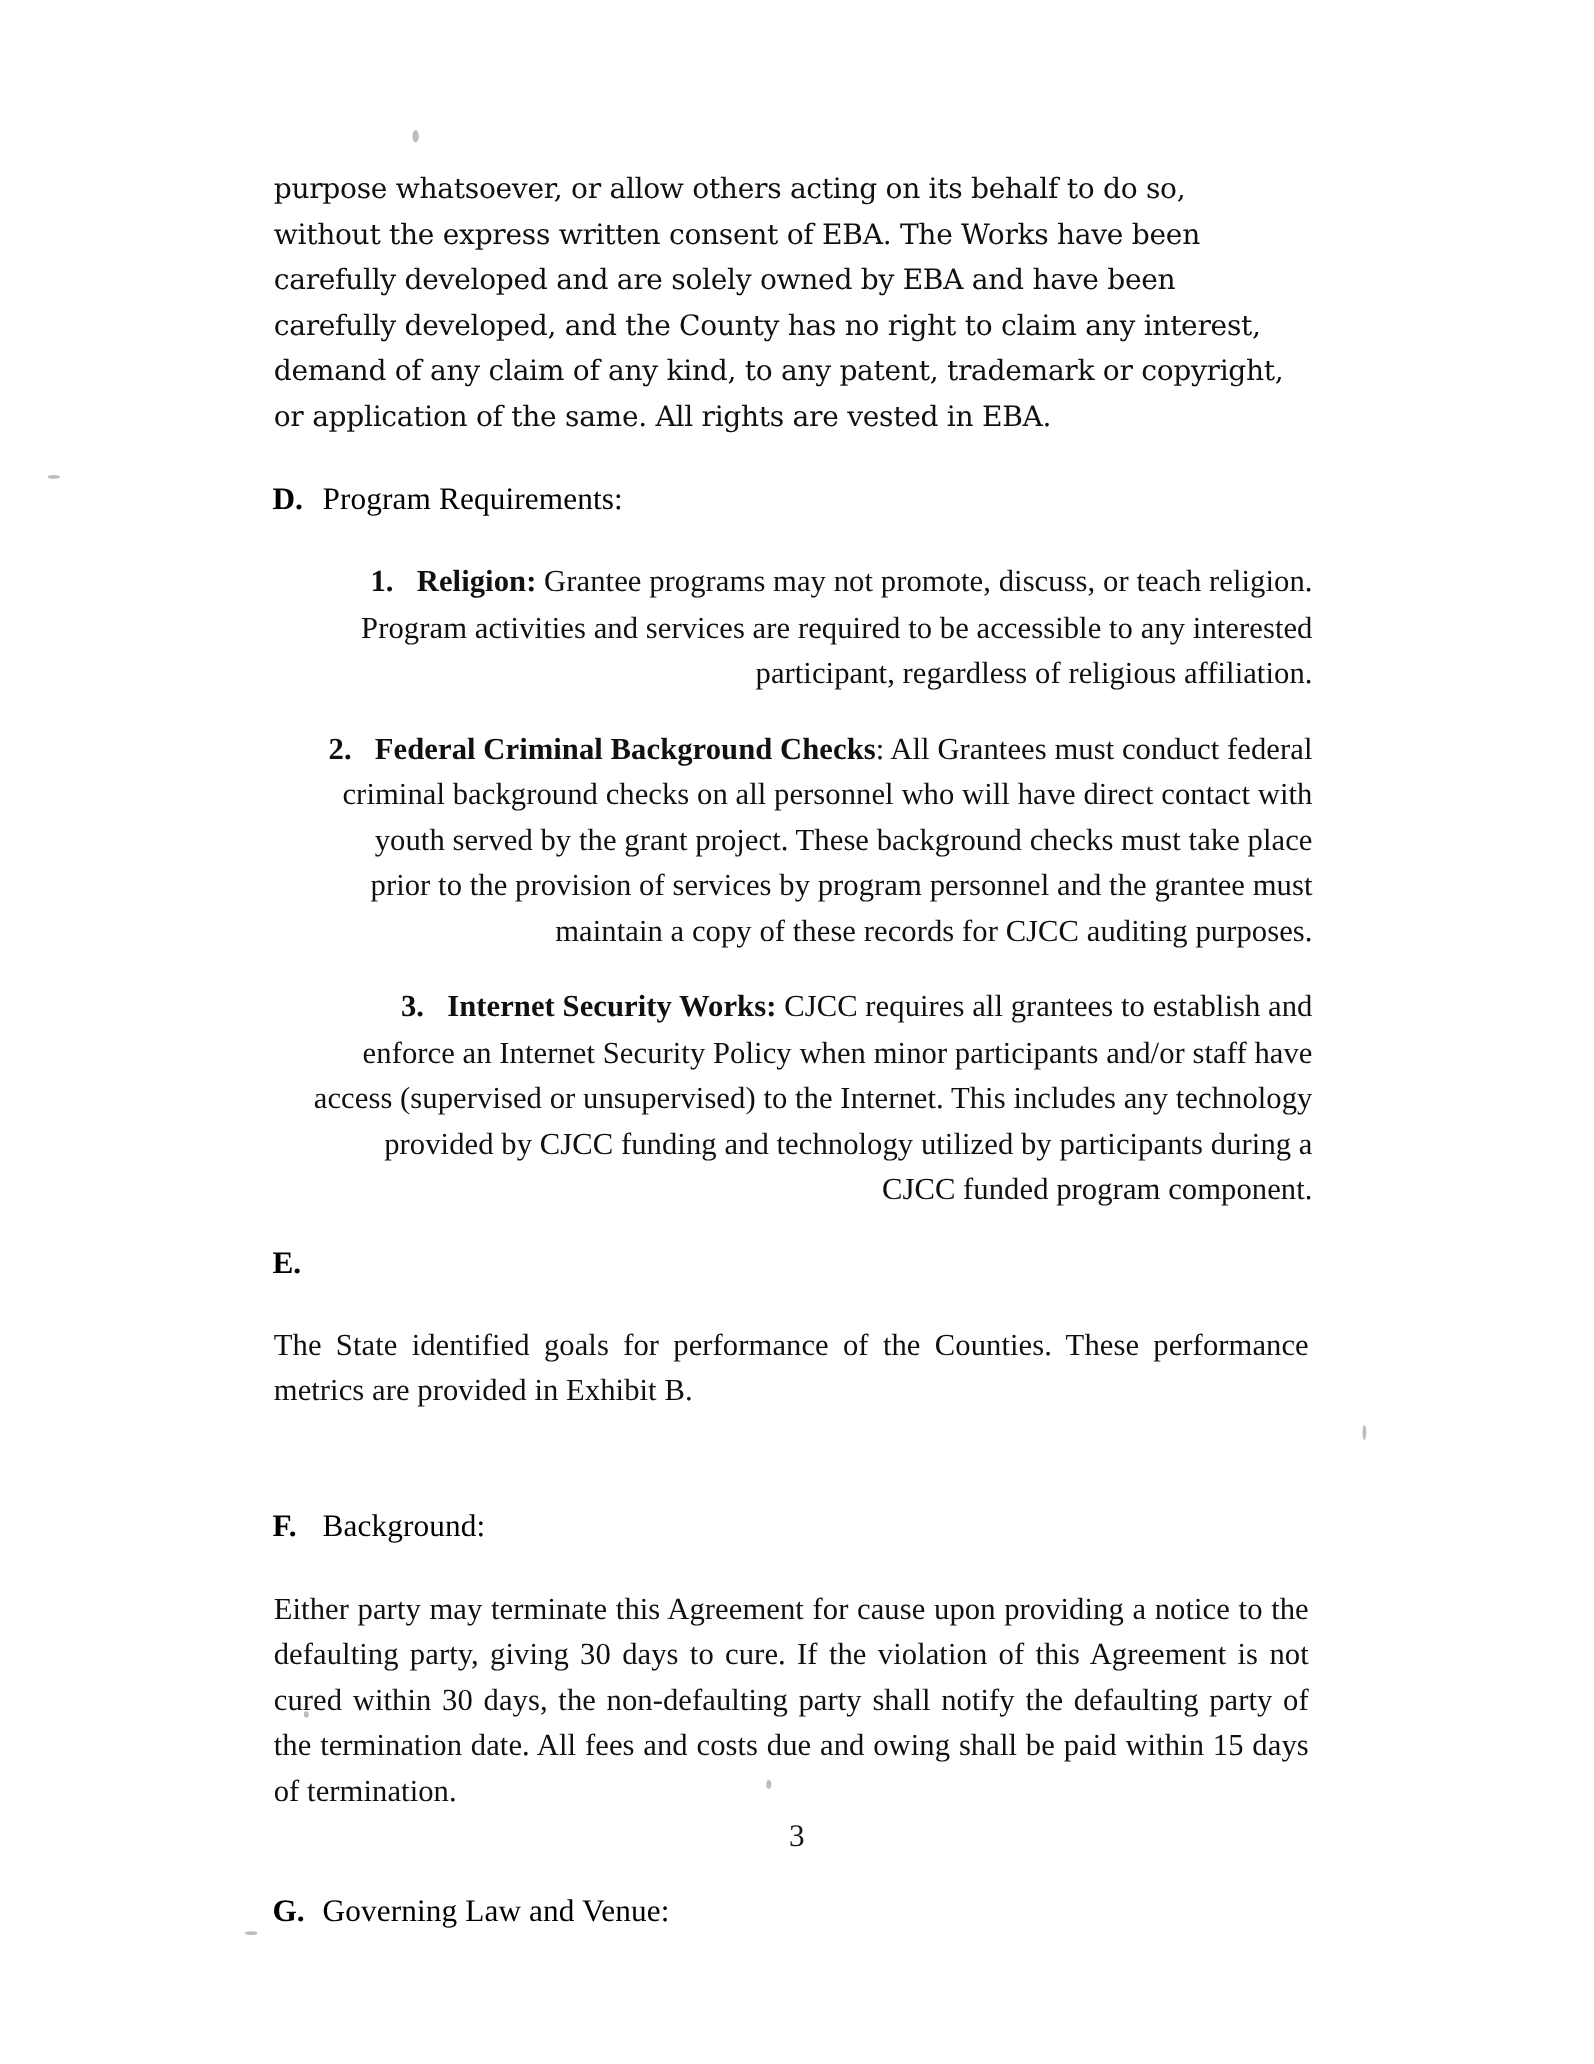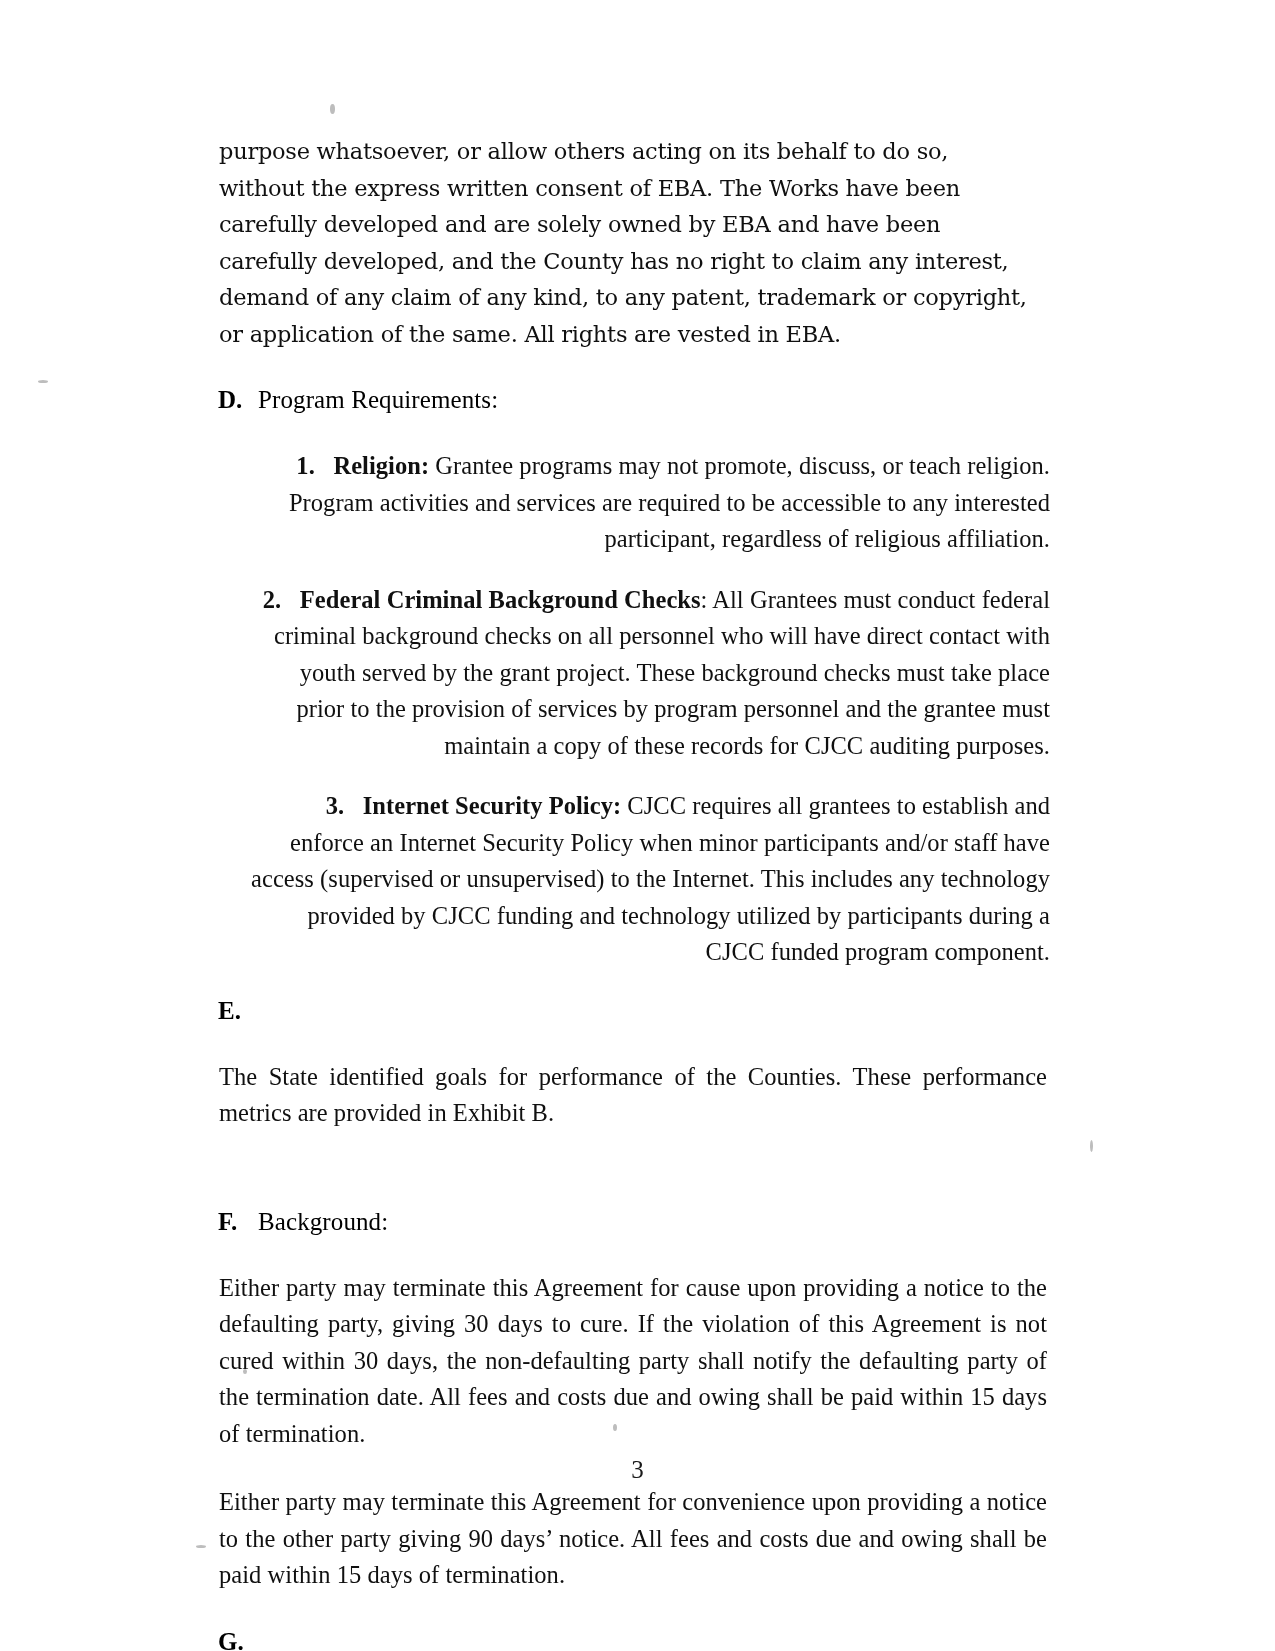--- a/index.html
+++ b/index.html
@@ -146,21 +146,21 @@
 
     <p class="para sub-item">
       <span class="num">2.</span>
       <span>&nbsp; </span><span class="lead">Federal Criminal Background Checks</span><span>:  All Grantees must conduct federal criminal background checks on all personnel who will have direct contact with youth served by the grant project. These background checks must take place prior to the provision of services by program personnel and the grantee must maintain a copy of these records for CJCC auditing purposes.</span>
     </p>
 
     <div class="gap-sm"></div>
 
     <p class="para sub-item">
       <span class="num">3.</span>
-      <span>&nbsp; </span><span class="lead">Internet Security Policy:</span><span>  CJCC requires all grantees to establish and enforce an Internet Security Policy when minor participants and/or staff have access (supervised or unsupervised) to the Internet. This includes any technology provided by CJCC funding and technology utilized by participants during a CJCC funded program component.</span>
+      <span>&nbsp; </span><span class="lead">Internet Security Works:</span><span>  CJCC requires all grantees to establish and enforce an Internet Security Policy when minor participants and/or staff have access (supervised or unsupervised) to the Internet. This includes any technology provided by CJCC funding and technology utilized by participants during a CJCC funded program component.</span>
     </p>
 
     <div class="gap-sm"></div>
 
     <div class="section-head">
       <span class="letter">E.</span>
     </div>
 
     <div class="gap-md"></div>
 
@@ -172,26 +172,26 @@
       <span class="letter">F.</span>
       <span class="htext">Background:</span>
     </div>
 
     <div class="gap-md"></div>
 
     <p class="para para-just">Either party may terminate this Agreement for cause upon providing a notice to the defaulting party, giving 30 days to cure.  If the violation of this Agreement is not cured within 30 days, the non-defaulting party shall notify the defaulting party of the termination date.  All fees and costs due and owing shall be paid within 15 days of termination.</p>
 
     <div class="gap-md"></div>
 
-    <p class="para para-just">Either party may terminate this Agreement for convenience upon providing a notice to the other party giving 90 days’ notice.  All fees and costs due and owing shall be paid within 15 days of termination.</p>
 
     <div class="gap-md"></div>
 
     <div class="section-head">
       <span class="letter">G.</span>
+      <span class="htext">Governing Law and Venue:</span>
     </div>
 
     <div class="gap-md"></div>
 
   </div>
 
   <div class="page-number">3</div>
 
 </div>
 

